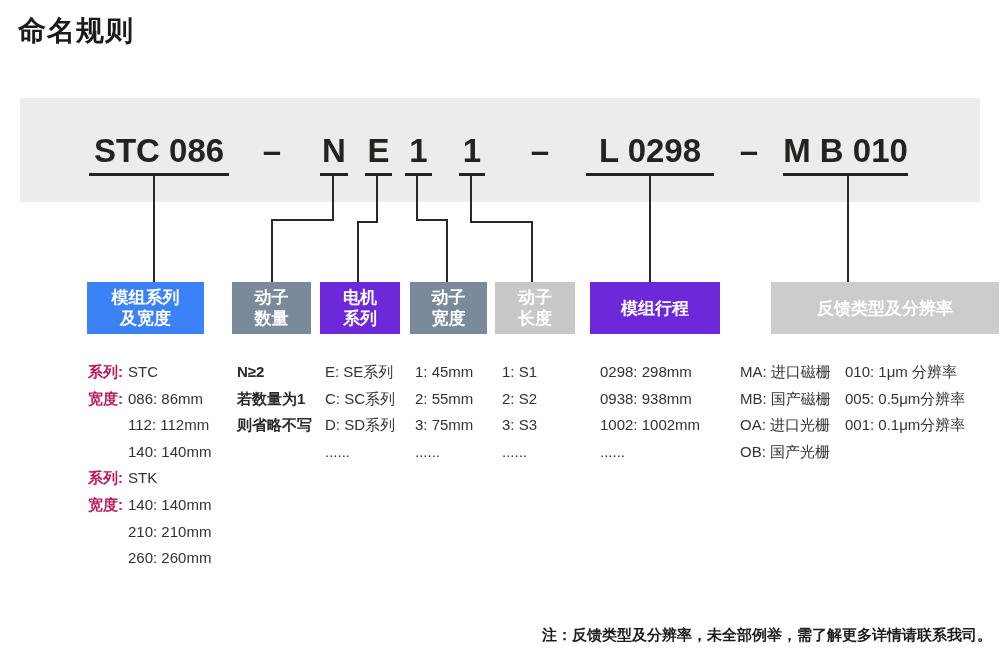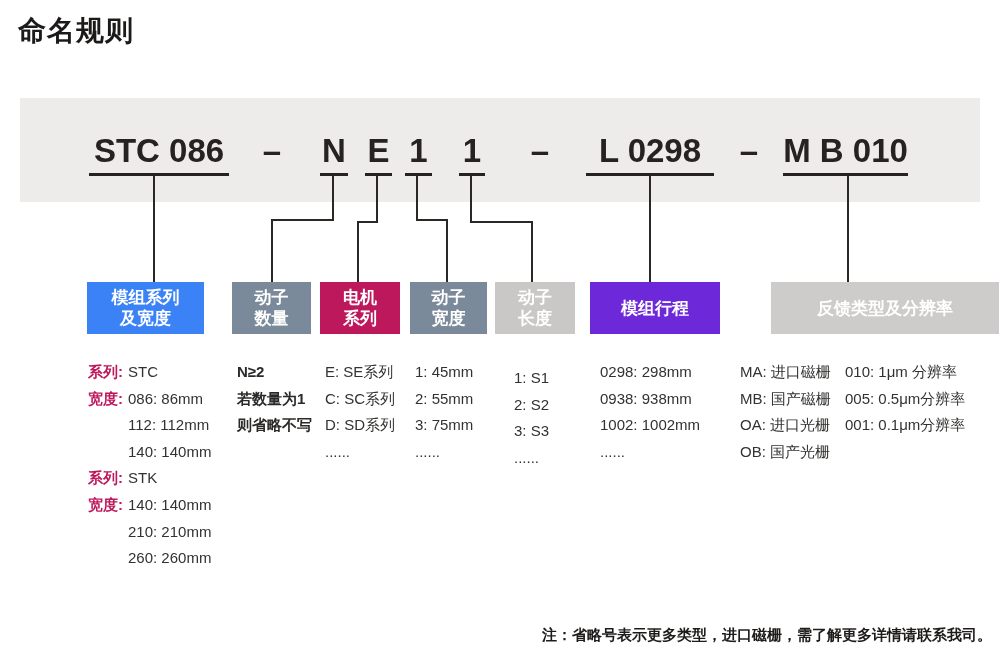--- a/index.html
+++ b/index.html
@@ -57,21 +57,21 @@
       <polyline points="471,176 471,222 532,222 532,282"></polyline>
       <polyline points="650,176 650,282"></polyline>
       <polyline points="848,176 848,282"></polyline>
     </g>
   </svg>
 
   <div class="box" style="left: 87px; width: 117px; background: #3b82f6;">模组系列
 及宽度</div>
   <div class="box" style="left: 232px; width: 79px; background: rgb(123, 138, 154);">动子
 数量</div>
-  <div class="box" style="left: 320px; width: 80px; background: #be185d;">电机
+  <div class="box" style="left: 320px; width: 80px; background: #6d28d9;">电机
 系列</div>
   <div class="box" style="left: 410px; width: 77px; background: rgb(123, 138, 154);">动子
 宽度</div>
   <div class="box" style="left: 495px; width: 80px; background: rgb(201, 200, 199);">动子
 长度</div>
   <div class="box" style="left: 590px; width: 130px; background: #6d28d9;">模组行程</div>
   <div class="box" style="left: 742px; width: 228px; background: rgb(205, 204, 202); margin-left: 29px;">反馈类型及分辨率</div>
 
   <div class="col" style="left:88px;">
     <div><span class="lbl">系列:</span><span>STC</span></div>
@@ -97,21 +97,21 @@
     <div>......</div>
   </div>
 
   <div class="col" style="left:415px;">
     <div>1: 45mm</div>
     <div>2: 55mm</div>
     <div>3: 75mm</div>
     <div>......</div>
   </div>
 
-  <div class="col" style="left:514px;margin-top:6px;">
+  <div class="col" style="left:502px;">
     <div>1: S1</div>
     <div>2: S2</div>
     <div>3: S3</div>
     <div>......</div>
   </div>
 
   <div class="col" style="left:600px;">
     <div>0298: 298mm</div>
     <div>0938: 938mm</div>
     <div>1002: 1002mm</div>
@@ -124,15 +124,15 @@
     <div>OA: 进口光栅</div>
     <div>OB: 国产光栅</div>
   </div>
 
   <div class="col" style="left:845px;">
     <div>010: 1μm 分辨率</div>
     <div>005: 0.5μm分辨率</div>
     <div>001: 0.1μm分辨率</div>
   </div>
 
-  <div class="abs note">注：省略号表示更多类型，进口磁栅，需了解更多详情请联系我司。</div>
+  <div class="abs note">注：反馈类型及分辨率，未全部例举，需了解更多详情请联系我司。</div>
 
 </div>
 
 </body></html>

